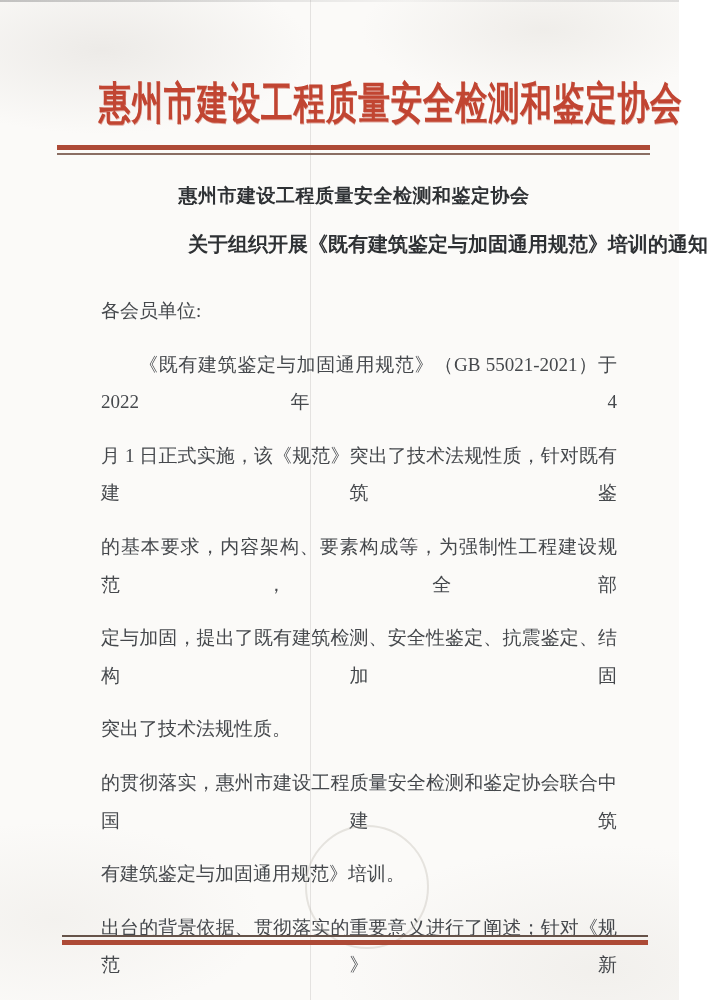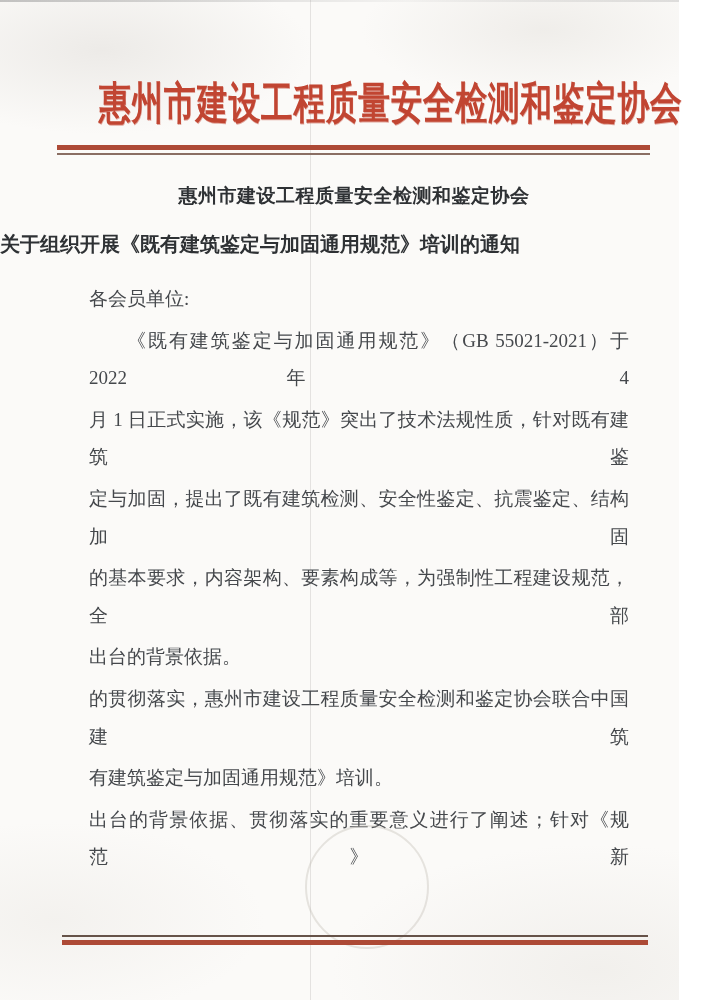--- a/index.html
+++ b/index.html
@@ -47,29 +47,29 @@
     background: #8a6e63;
   }
   
   .heading-org {
     position: absolute; top: 183px; left: 0; width: 708px; margin: 0;
     text-align: center; font-size: 19px; font-weight: bold; color: #2e3134;
     letter-spacing: 0.5px;
   }
   .heading-title {
     position: absolute; top: 231px; left: 0; width: 708px; margin: 0;
-    text-align: left; font-size: 20px; font-weight: bold; color: #2e3134;
+    text-align: right; font-size: 20px; font-weight: bold; color: #2e3134;
   }
   
   .body-text {
     position: absolute; top: 276px; left: 85px; width: 548px;
     font-size: 19px; color: #45484c;
   }
   .ln {
-    margin: 4px; line-height: 37.6px; min-height: 37.6px;
+    margin: 16px; line-height: 37.6px; min-height: 37.6px;
     white-space: nowrap;
   }
   .ln.j {
     white-space: normal;
     text-align: justify;
     text-align-last: justify;
   }
   .ln.ind { text-indent: 2em; }
   
   .stamp-ghost {
@@ -102,23 +102,23 @@
 
   <h2 class="heading-org">惠州市建设工程质量安全检测和鉴定协会</h2>
 
   <h3 class="heading-title">关于组织开展《既有建筑鉴定与加固通用规范》培训的通知</h3>
 
   <div class="body-text">
     <p class="ln">各会员单位:</p>
 
     <p class="ln j ind">《既有建筑鉴定与加固通用规范》（GB 55021-2021）于 2022 年 4</p>
     <p class="ln j">月 1 日正式实施，该《规范》突出了技术法规性质，针对既有建筑鉴</p>
+    <p class="ln j">的基本要求，内容架构、要素构成等，为强制性工程建设规范，全部</p>
     <p class="ln j">定与加固，提出了既有建筑检测、安全性鉴定、抗震鉴定、结构加固</p>
-    <p class="ln j">的基本要求，内容架构、要素构成等，为强制性工程建设规范，全部</p>
-    <p class="ln">出台的背景依据。</p>
+    <p class="ln">突出了技术法规性质。</p>
 
     <p class="ln j">的贯彻落实，惠州市建设工程质量安全检测和鉴定协会联合中国建筑</p>
     <p class="ln">有建筑鉴定与加固通用规范》培训。</p>
 
     <p class="ln j">出台的背景依据、贯彻落实的重要意义进行了阐述；针对《规范》新</p>
 
   </div>
 
   <div class="stamp-ghost"></div>
 

